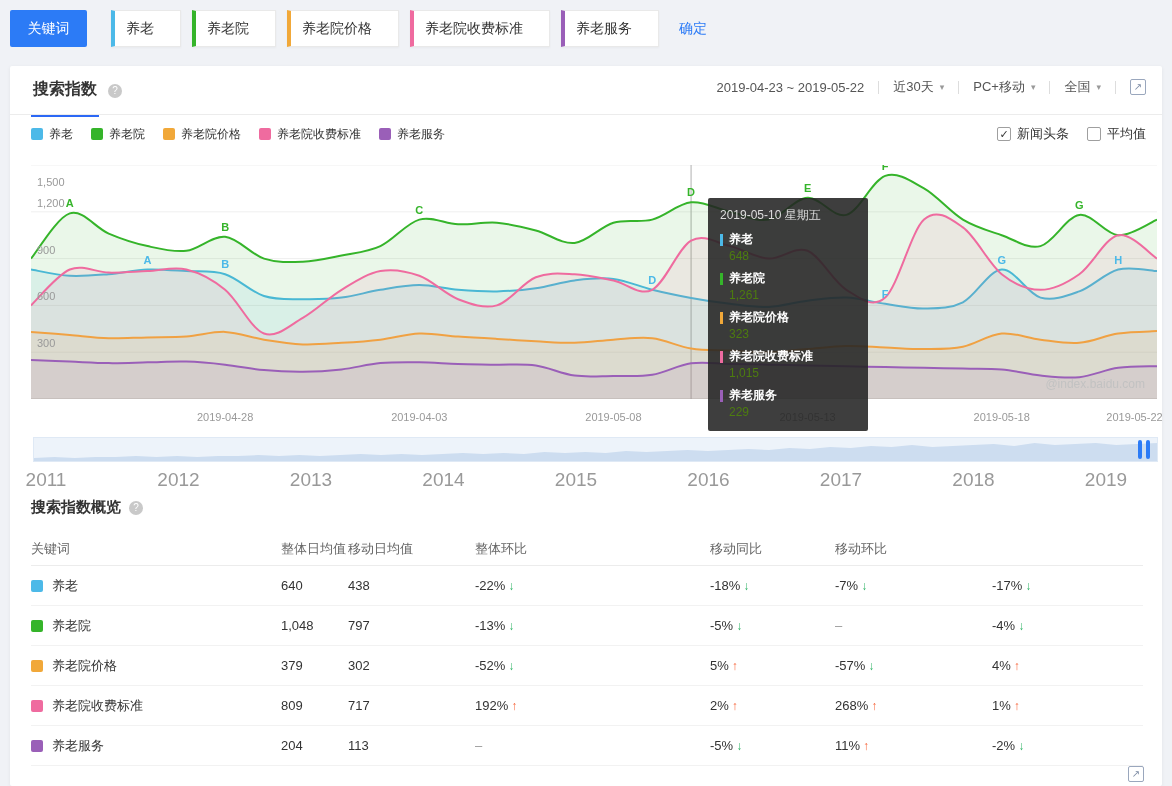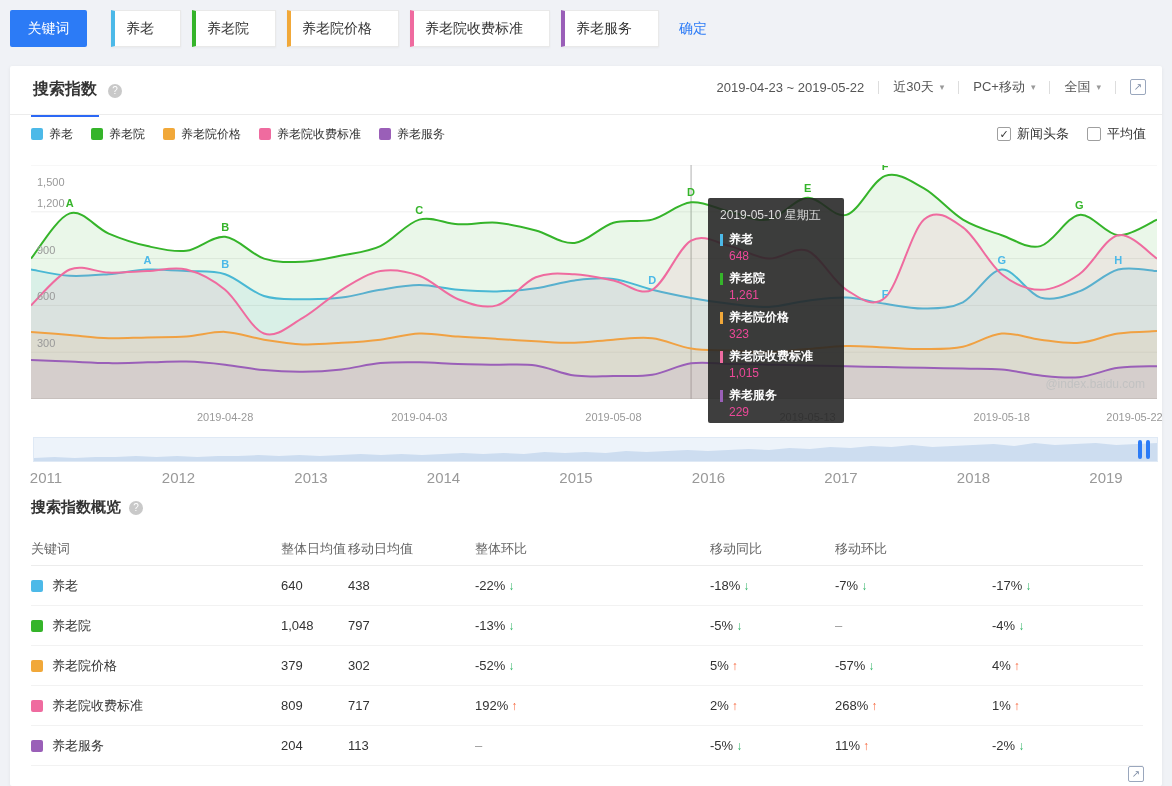--- a/index.html
+++ b/index.html
@@ -25,32 +25,32 @@
 .lg{display:flex;align-items:center;gap:6px;font-size:12px;color:#333;cursor:pointer;}
 .lg i{width:12px;height:12px;border-radius:2px;display:inline-block;}
 #checks{display:flex;gap:18px;font-size:13px;color:#333;align-items:center;}
 .chk{display:flex;align-items:center;gap:6px;cursor:pointer;}
 .box{width:14px;height:14px;border:1px solid #9f9f9f;border-radius:2px;background:#fff;font-size:11px;line-height:12px;text-align:center;color:#333;font-weight:bold;}
 .chart{position:absolute;left:21px;top:99px;width:1126px;height:234px;}
 .ylab{position:absolute;font-size:11px;color:#999;}
 .xlab{position:absolute;top:246px;font-size:11px;color:#999;transform:translateX(-50%);white-space:nowrap;}
 .xlab.last{transform:translateX(-90%);}
 .watermark{position:absolute;right:12px;top:212px;font-size:12px;color:#c2c2c2;}
-.tooltip{position:absolute;left:677px;top:33px;width:136px;background:rgba(35,35,35,0.88);border-radius:2px;padding:9px 12px 4px;z-index:5;}
+.tooltip{position:absolute;left:677px;top:33px;width:160px;background:rgba(35,35,35,0.88);border-radius:2px;padding:9px 12px 12px;z-index:5;}
 .tt-date{font-size:12px;color:#ddd;}
 .tt-row{margin-top:7px;}
 .tt-name{display:flex;align-items:center;gap:6px;font-size:12px;font-weight:bold;color:#fff;}
 .tt-name i{width:3px;height:12px;display:inline-block;}
-.tt-val{font-size:12px;color:#ec4899;margin-left:9px;margin-top:1px;}
+.tt-val{font-size:12px;color:#4d7c0f;margin-left:9px;margin-top:1px;}
 .timeline{position:absolute;left:23px;top:371px;width:1125px;height:25px;background:#edf3fa;border:1px solid #dfe9f5;cursor:pointer;}
 .handle{position:absolute;top:2px;width:4px;height:19px;background:#2c7bf6;border-radius:2px;cursor:ew-resize;}
 .h1{right:15px;}
 .h2{right:7px;}
 #years{position:absolute;left:23px;top:403px;width:1125px;height:15px;}
-#years span{position:absolute;transform:translateX(-50%);font-size:15px;color:#999;}
+#years span{position:absolute;transform:translateX(-50%);font-size:19px;color:#999;}
 .ov-title-row{position:absolute;left:21px;top:432px;display:flex;align-items:center;gap:8px;}
 .ov-title{font-size:15px;font-weight:bold;color:#333;}
 .table{position:absolute;left:21px;top:466px;width:1112px;}
 .thead,.trow{display:grid;grid-template-columns:250px 67px 127px 235px 125px 157px 151px;align-items:center;}
 .thead{height:34px;border-bottom:1px solid #ececec;font-size:13px;color:#666;}
 .trow{height:40px;border-bottom:1px solid #f2f2f2;font-size:13px;color:#333;}
 .cell-r{text-align:left;}
 .kwcell{display:flex;align-items:center;gap:9px;cursor:pointer;}
 .kwcell i{width:12px;height:12px;border-radius:2px;display:inline-block;}
 .arr{font-weight:bold;margin-left:3px;font-size:12px;}

